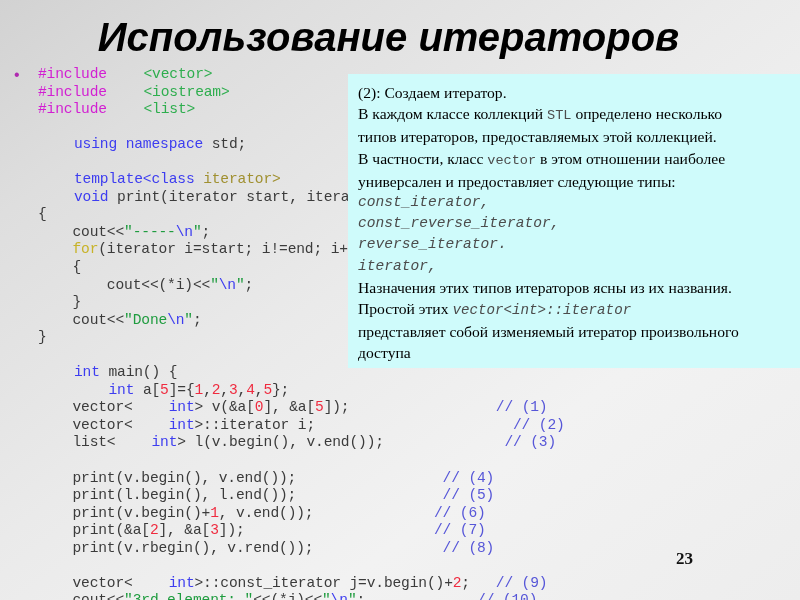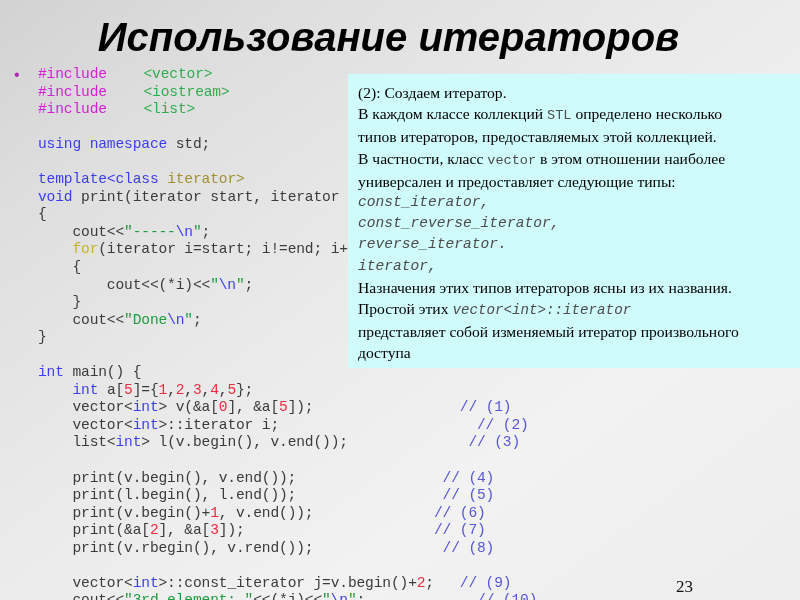--- a/index.html
+++ b/index.html
@@ -60,21 +60,21 @@
     font-size: 14.6px;
     line-height: 17.55px;
     white-space: pre;
     color: #3b3b3b;
     letter-spacing: -0.15px;
   }
   .code-line { display: block; height: 17.55px; }
   
   .k-pre   { color: #d21fd2; text-align: right; }   
   .k-inc   { color: #2eae4e; margin-left: 28px; }   
-  .k-kw    { color: #3d3df0; }   
+  .k-kw    { color: #3d3df0; margin-left: 36px; }   
   .k-typ   { color: #a09030; text-align: center; }   
   .k-for   { color: #c8b328; }   
   .k-str   { color: #1f9c3f; }   
   .k-esc   { color: #3d3df0; }   
   .k-num   { color: #ef2b3f; }   
   .k-cmt   { color: #5656d8; }   
   .k-pln   { color: #3b3b3b; }   
   
   #note-box {
     position: absolute;
@@ -112,24 +112,23 @@
     font-size: 14.2px;
     font-style: italic;
     color: #4c4c4c;
   }
   
   #page-number {
     position: absolute;
     left: 676px;
     top: 549px;
     font-family: "Liberation Serif", "DejaVu Serif", serif;
-    font-weight: normal;
+    font-weight: bold;
     font-size: 17px;
     color: #111111;
-    margin-top: 28px;
   }
 </style>
 </head>
 <body>
 
 <div id="slide">
 
   <div id="title">Использование итераторов</div>
 
   <div id="code-block">

